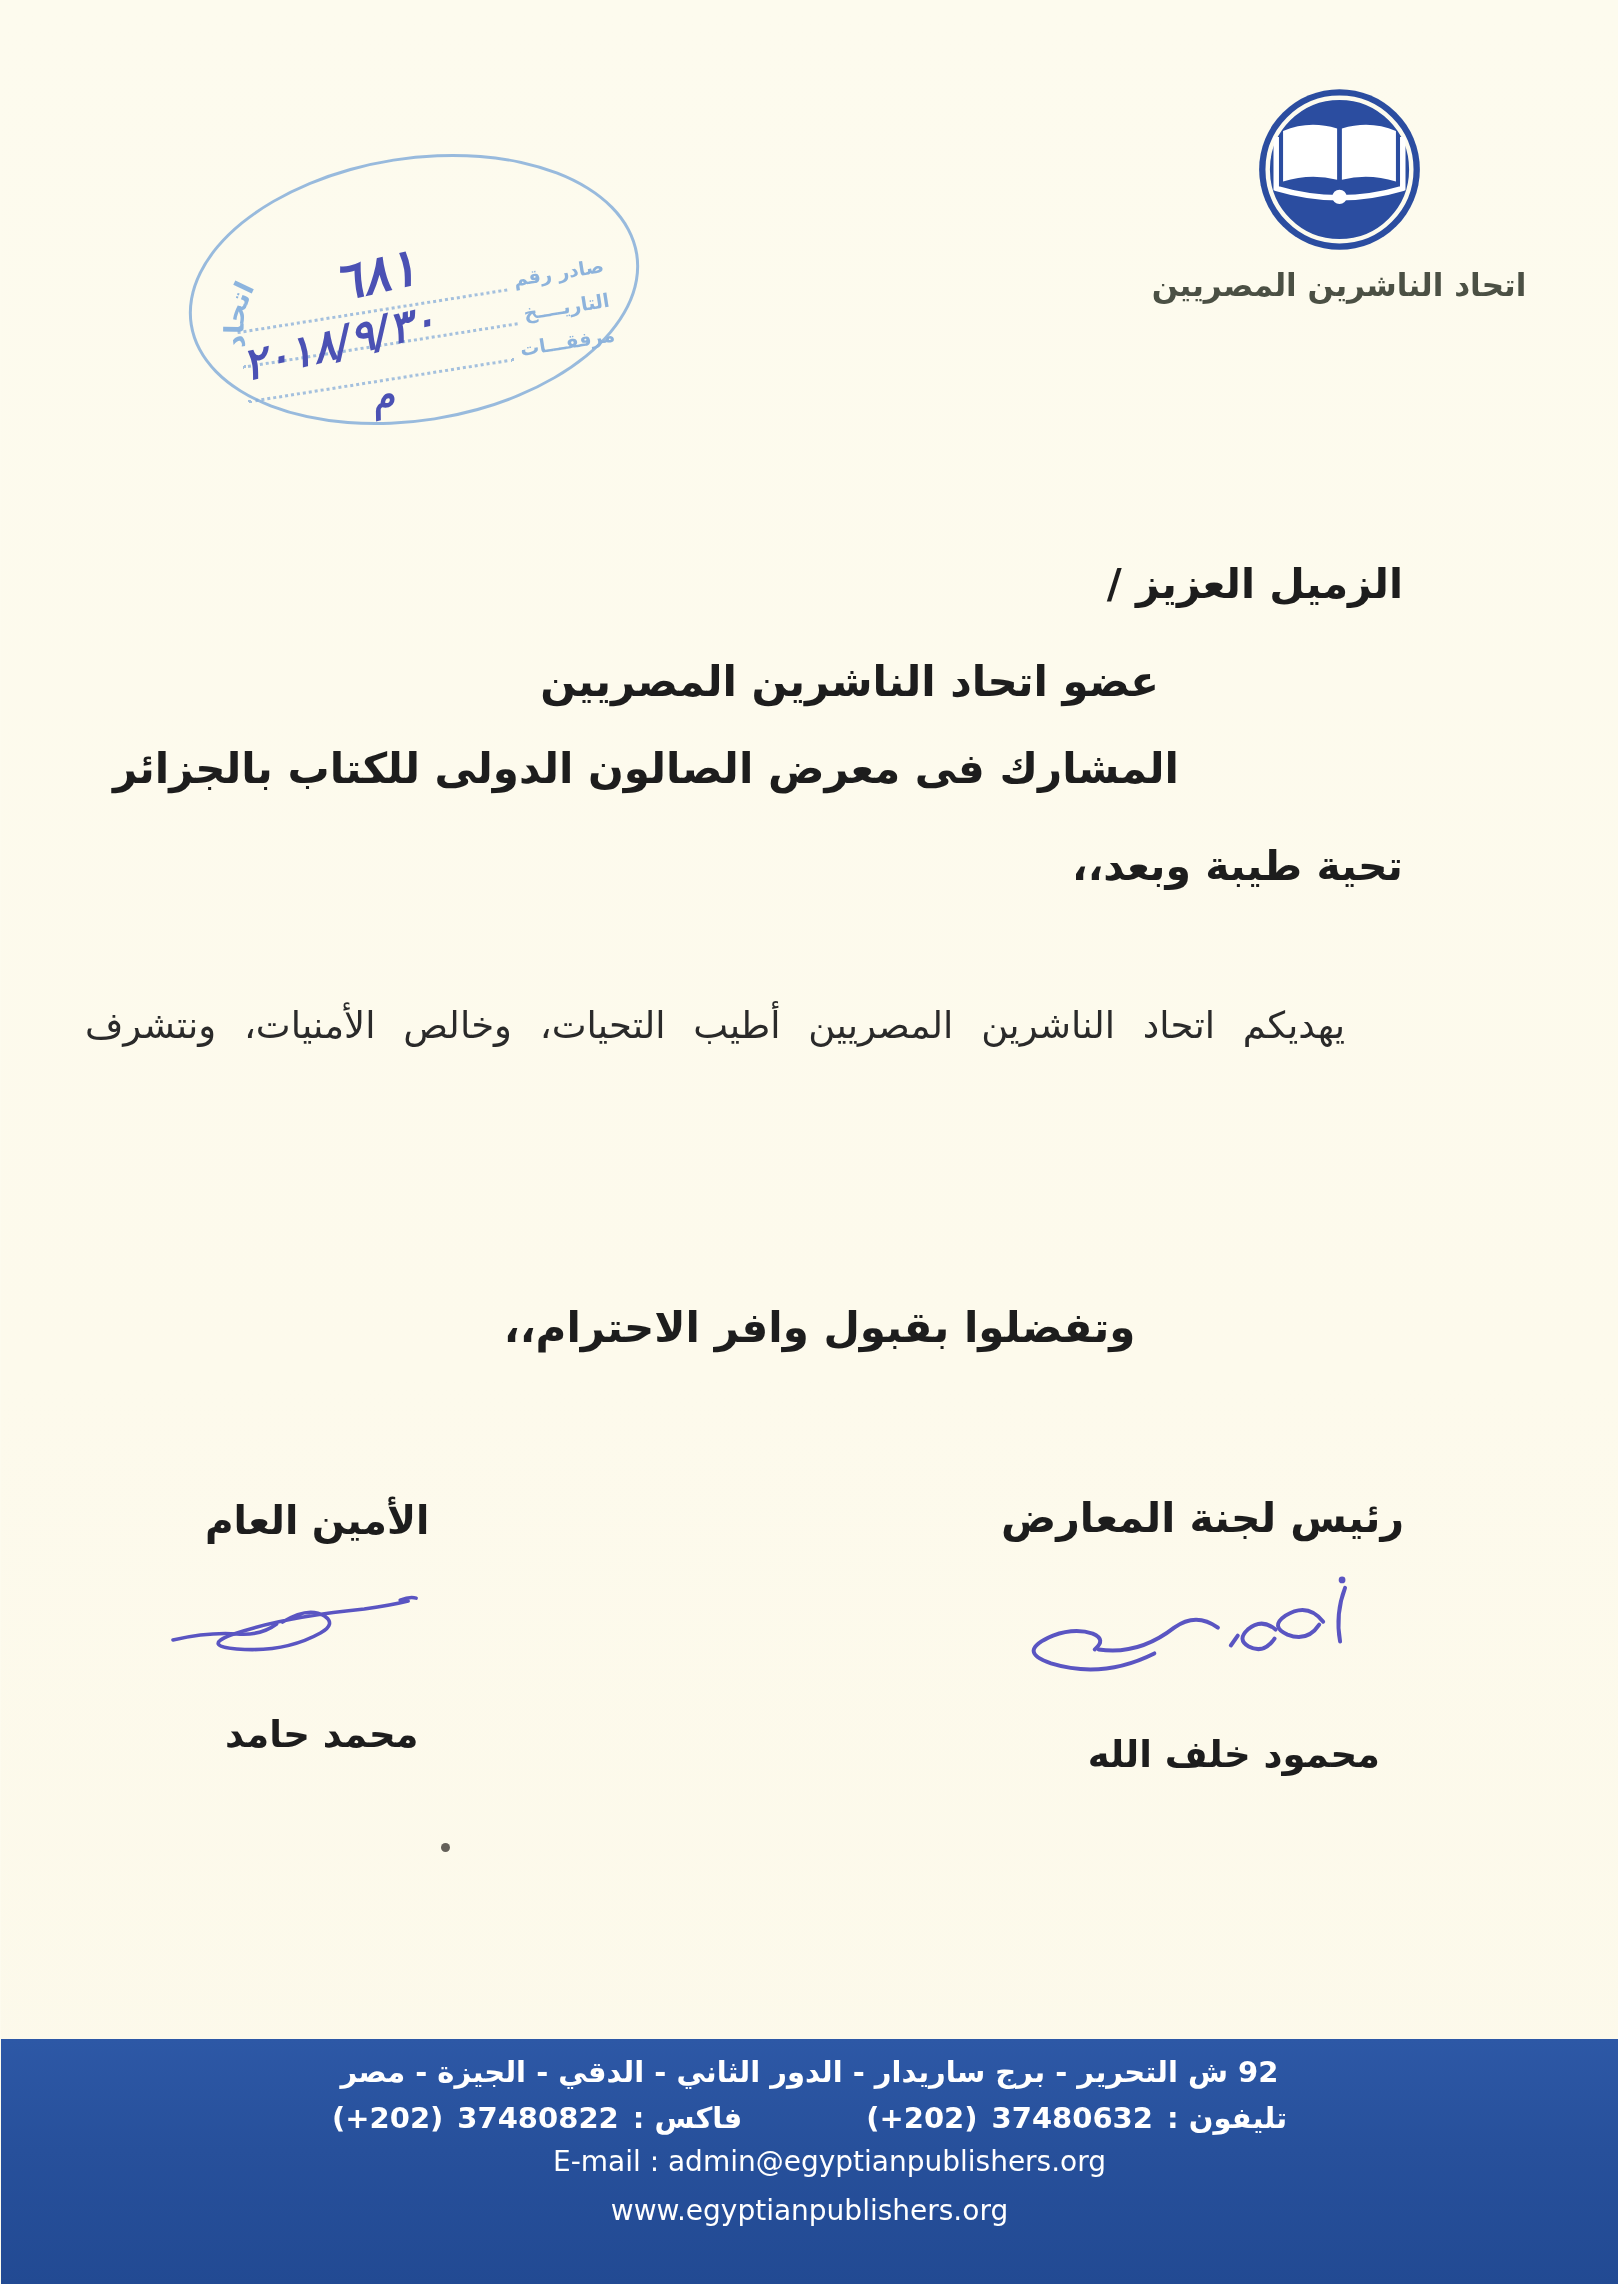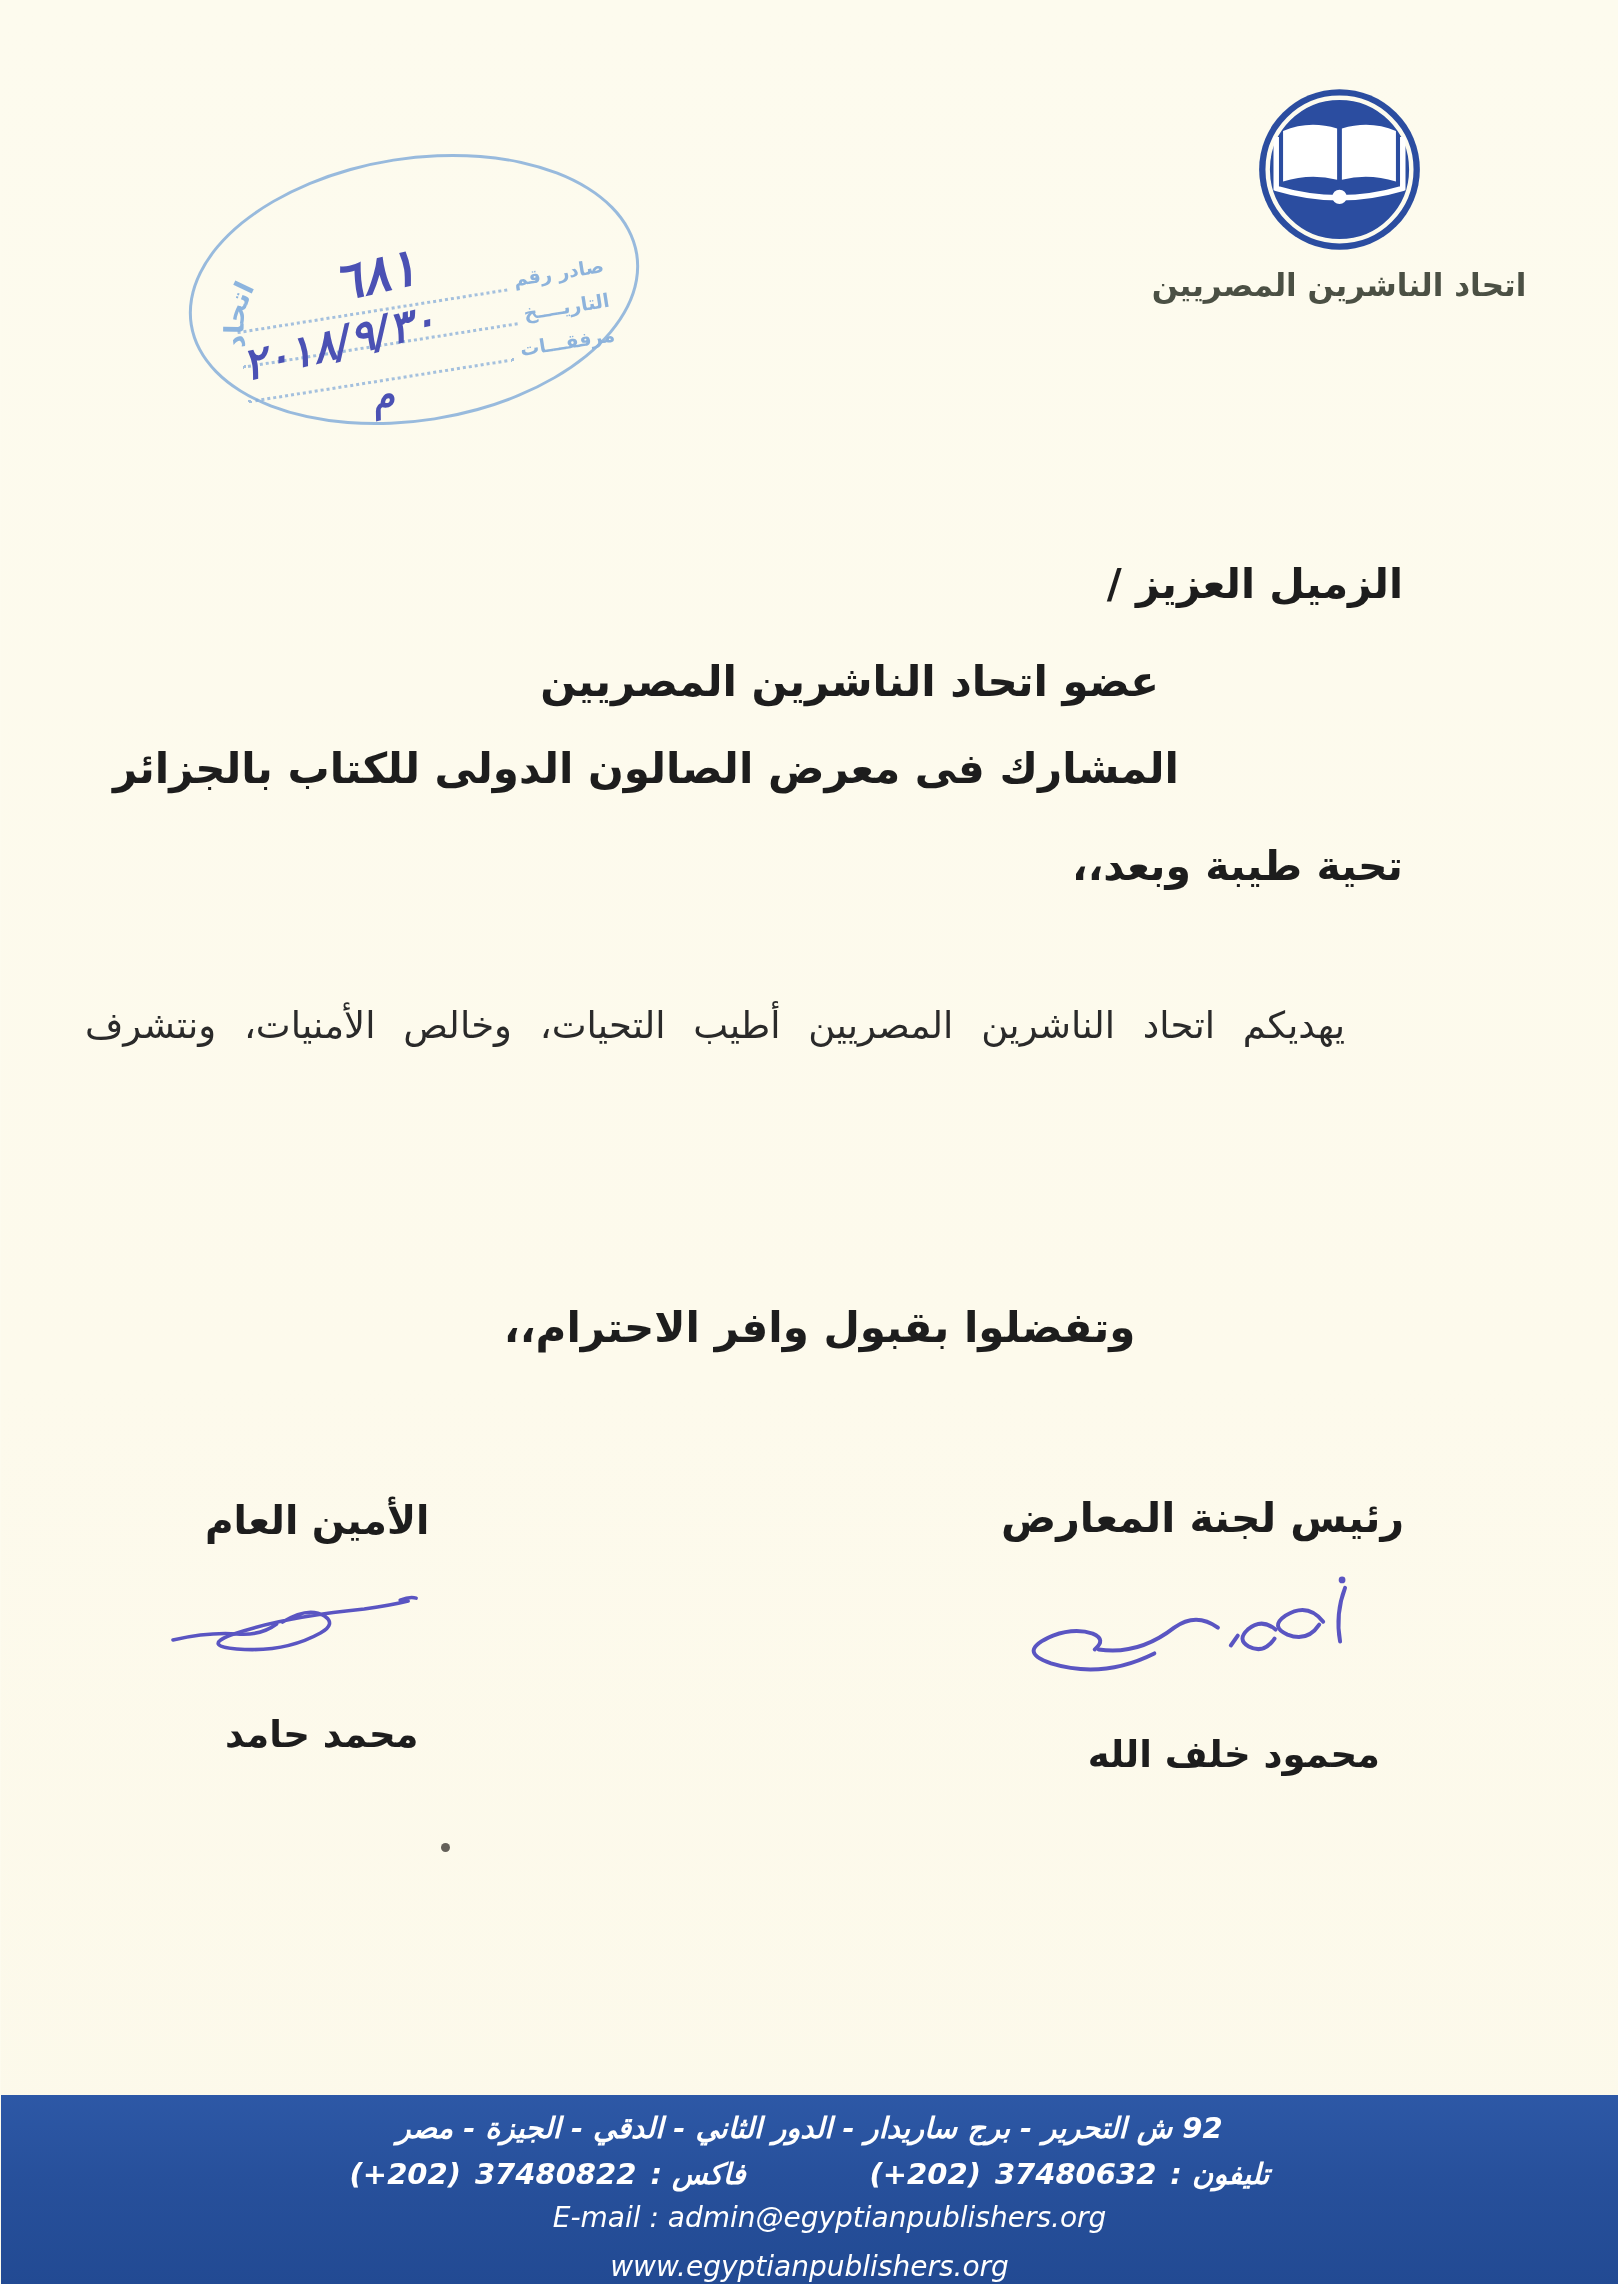--- a/index.html
+++ b/index.html
@@ -52,23 +52,23 @@
   
   .sig-title-right{top:1494px;right:215px;font-size:41px;font-weight:bold;}
   .sig-name-right{top:1733px;right:239px;font-size:37px;font-weight:bold;}
   .sig-title-left{top:1498px;left:205px;font-size:39px;font-weight:bold;}
   .sig-name-left{top:1713px;left:225px;font-size:37px;font-weight:bold;}
   .sig-svg-right{position:absolute;left:995px;top:1570px;width:418px;height:149px;}
   .sig-svg-left{position:absolute;left:165px;top:1588px;width:279px;height:80px;}
   .speck{position:absolute;left:441px;top:1843px;width:9px;height:9px;border-radius:50%;background:#3d3a35;opacity:.8;}
   
   .footer{
-    position:absolute;left:0;right:0;bottom:0;height:190px;
+    position:absolute;left:0;right:0;bottom:0;height:246px;
     background:linear-gradient(180deg,#2d58a6 0%,#27509b 45%,#224a93 100%);
-    color:#ffffff;text-align:center;font-style:italic;
+    color:#ffffff;text-align:center;
   }
   .footer .addr{margin-top:16px;font-size:29px;font-weight:bold;letter-spacing:0.5px;}
   .footer .phones{
     margin-top:12px;display:flex;flex-direction:row;direction:rtl;
     justify-content:center;align-items:baseline;gap:14px;font-size:29px;font-weight:bold;
   }
   .footer .phones .gap{display:inline-block;width:96px;}
   .footer .email{margin-top:10px;font-size:28px;font-weight:500;direction:ltr;padding-left:40px;}
   .footer .site{margin-top:16px;font-size:28px;font-weight:500;direction:ltr;}
   .num{direction:ltr;unicode-bidi:isolate;}

